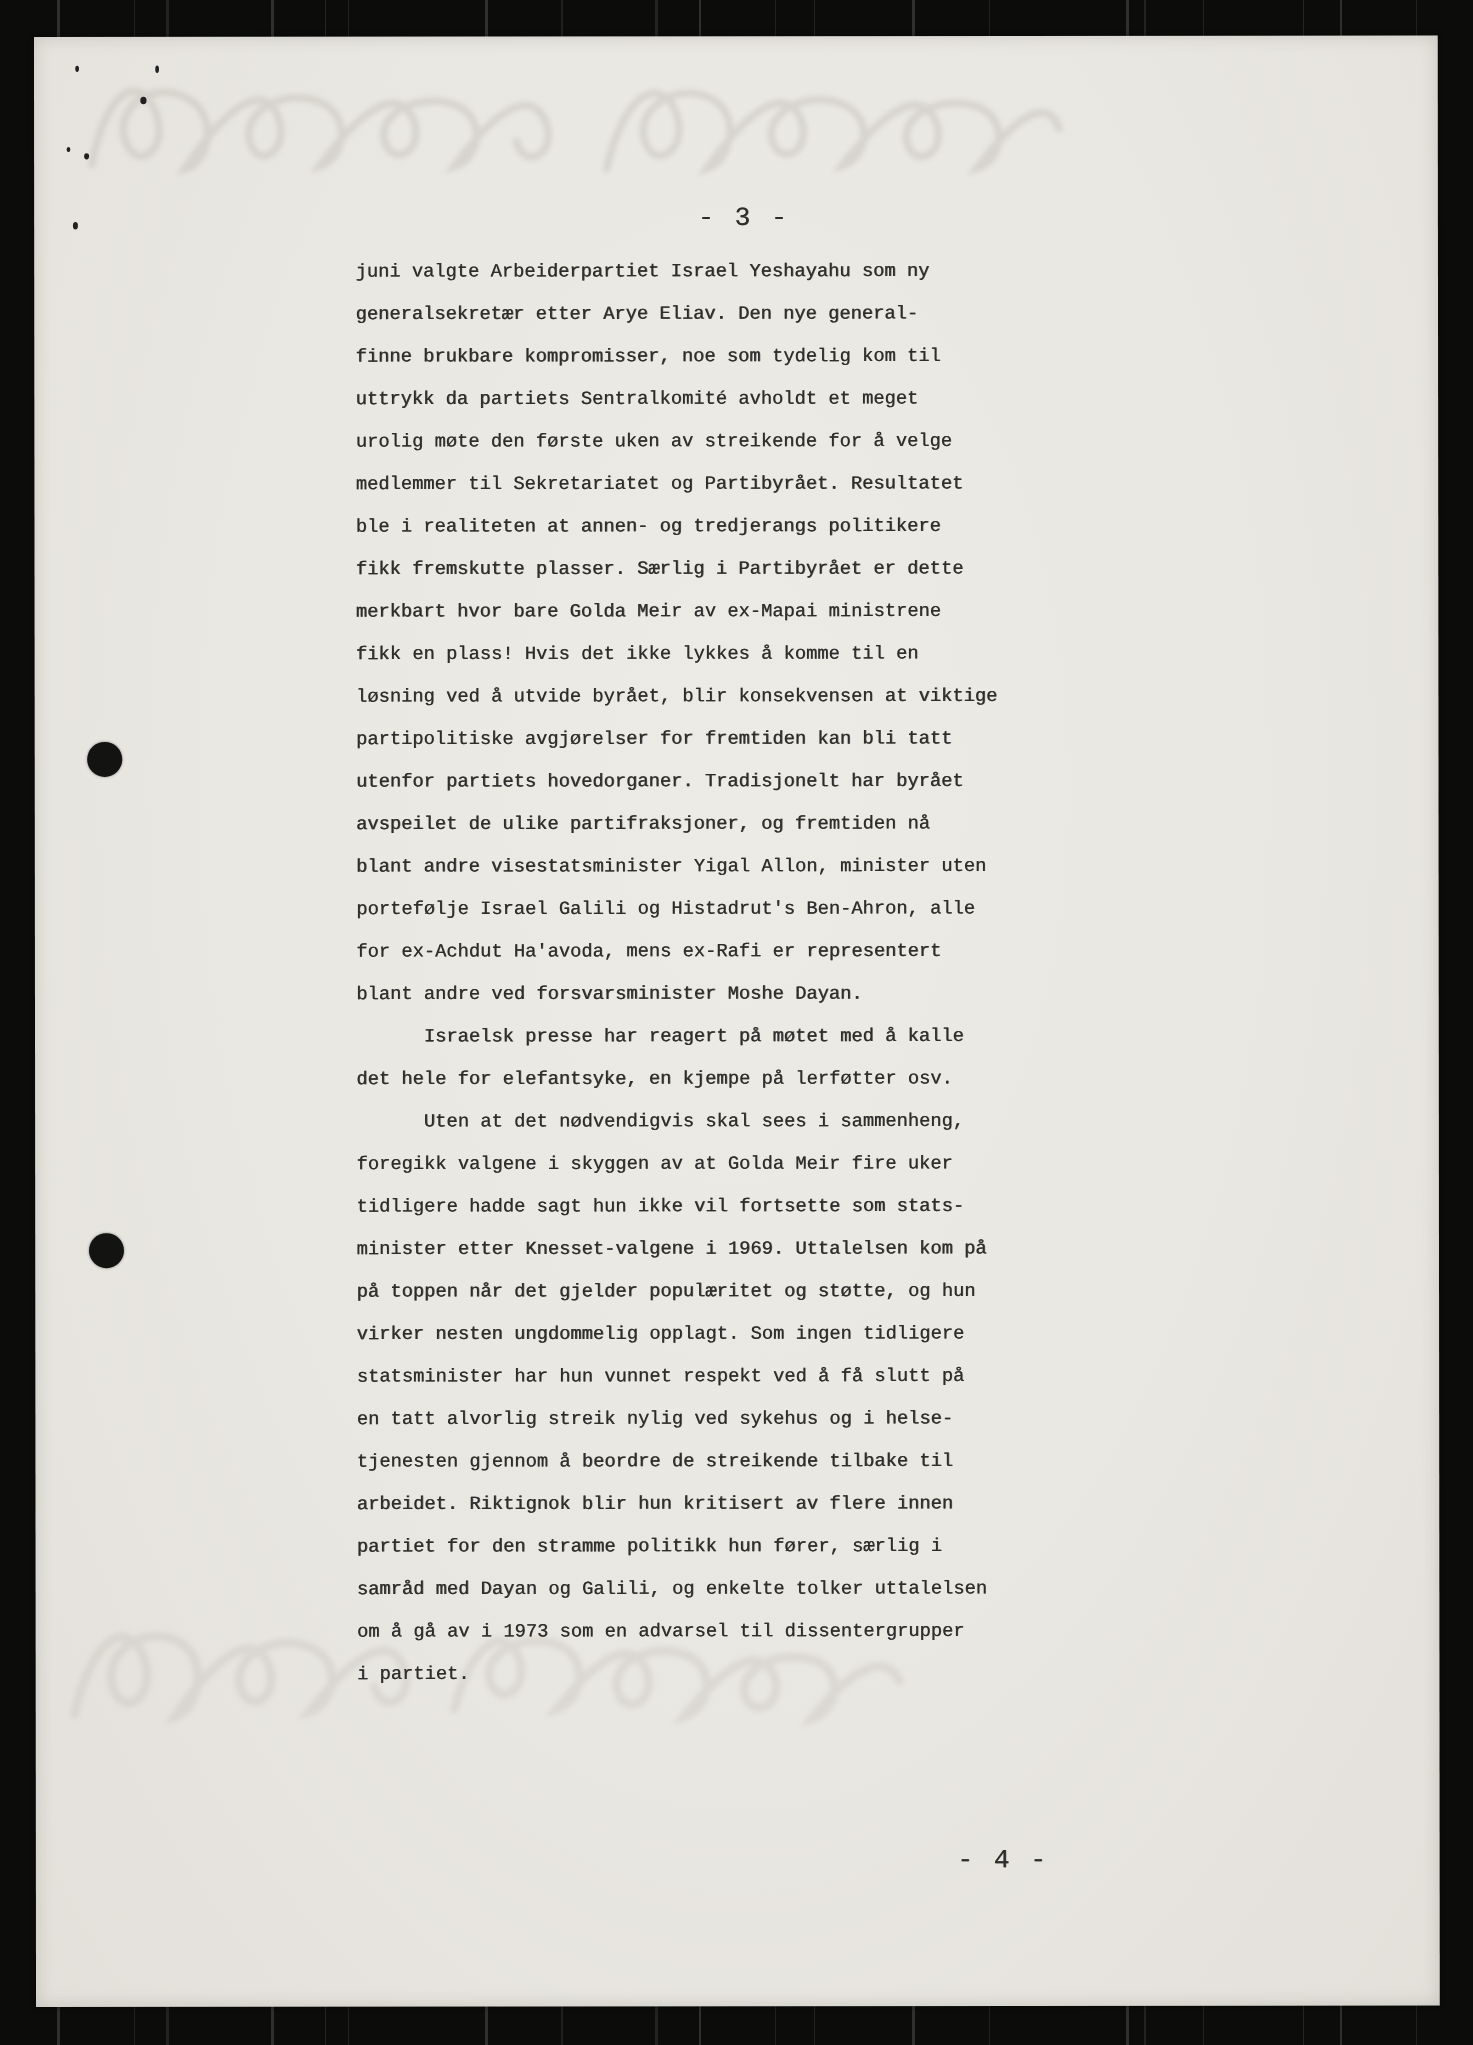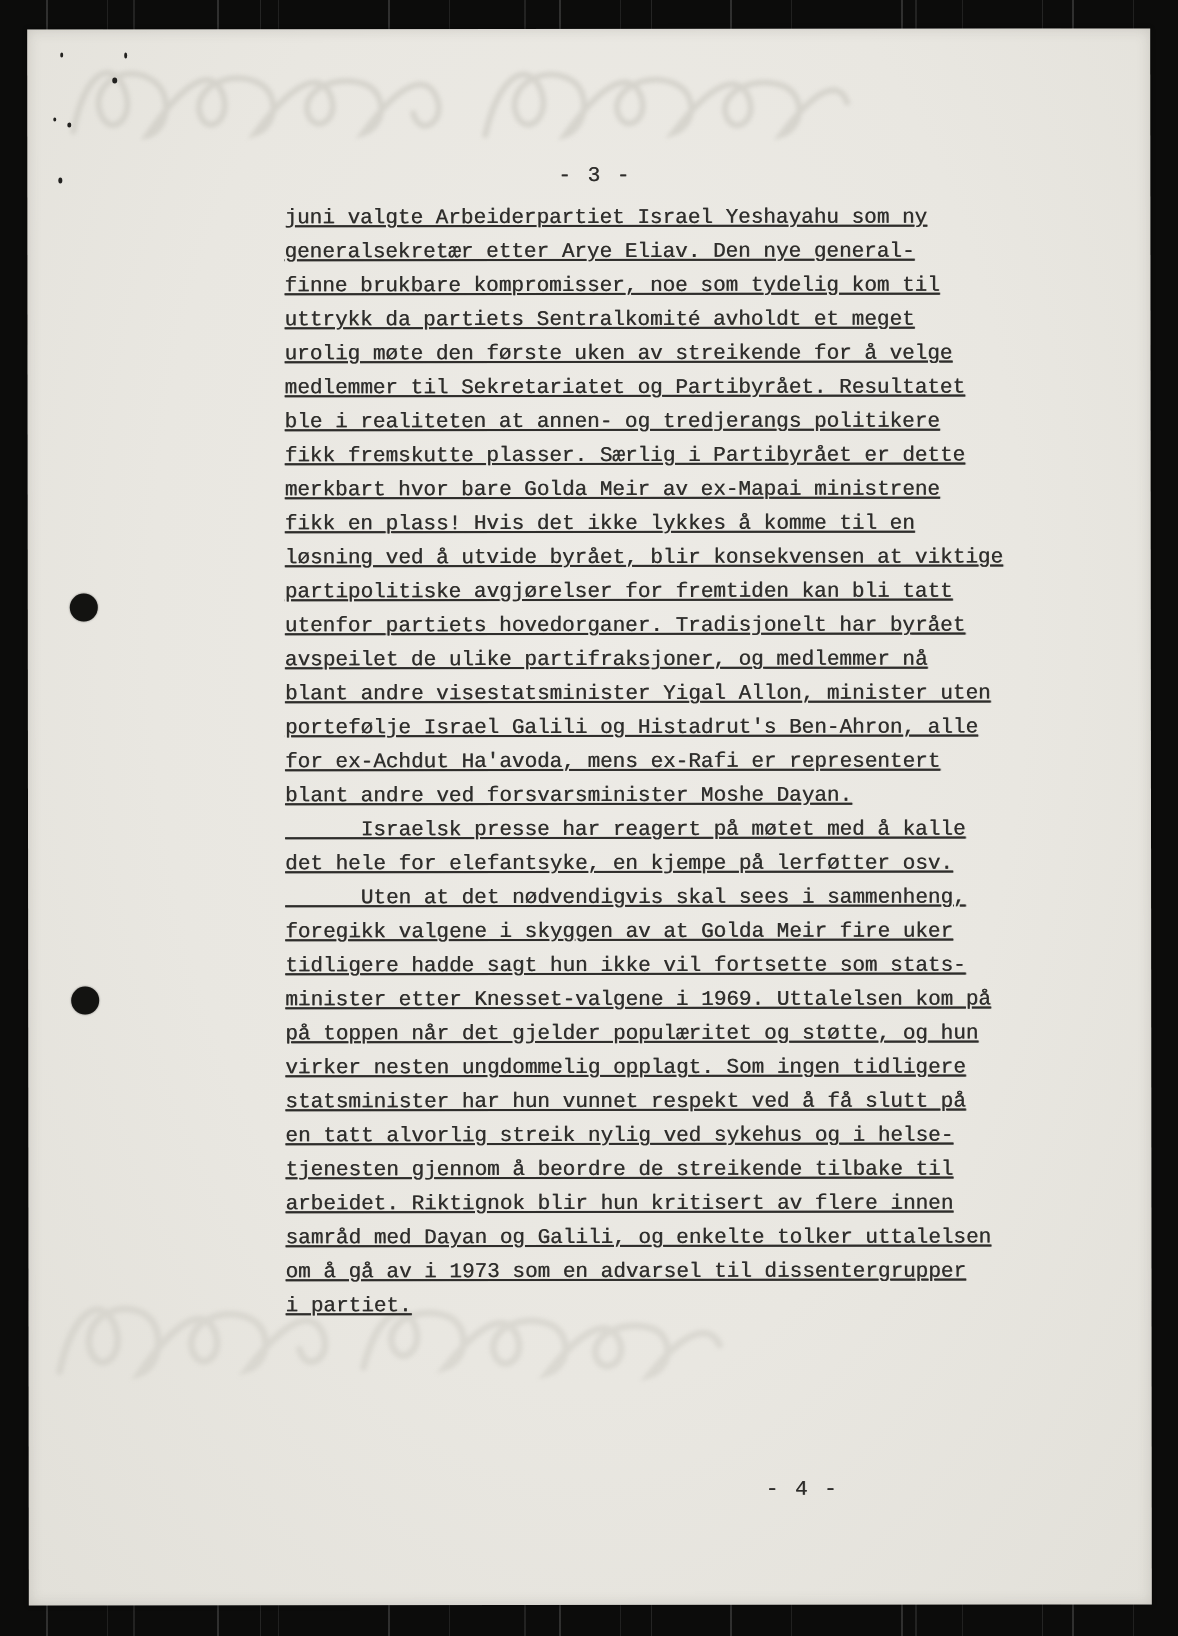--- a/index.html
+++ b/index.html
@@ -39,25 +39,24 @@
     left: 28px; top: 29px;
     width: 1123px; height: 1576px;
     background: radial-gradient(ellipse at 50% 38%, #edebe6 0%, #e9e7e1 55%, #e2e0d9 100%);
     transform: rotate(-0.06deg);
     box-shadow: inset 0 0 14px rgba(70,68,60,0.18), 0 0 4px rgba(0,0,0,0.55);
   }
 
   .typeline {
     white-space: pre;
     font-family: "Liberation Mono", "DejaVu Sans Mono", monospace;
-    font-size: 21px;
+    font-size: 15px;
     line-height: 34px;
     color: #2e2d2b;
     text-shadow: 0.5px 0 0 rgba(46,45,43,0.75);
-    text-decoration: underline;
   }
 
   .body-text {
     position: absolute;
     left: 257px;
     top: 172px;
   }
 
   .page-num {
     position: absolute;
@@ -132,37 +131,38 @@
       <div class="typeline">uttrykk da partiets Sentralkomité avholdt et meget</div>
       <div class="typeline">urolig møte den første uken av streikende for å velge</div>
       <div class="typeline">medlemmer til Sekretariatet og Partibyrået. Resultatet</div>
       <div class="typeline">ble i realiteten at annen- og tredjerangs politikere</div>
       <div class="typeline">fikk fremskutte plasser. Særlig i Partibyrået er dette</div>
       <div class="typeline">merkbart hvor bare Golda Meir av ex-Mapai ministrene</div>
       <div class="typeline">fikk en plass! Hvis det ikke lykkes å komme til en</div>
       <div class="typeline">løsning ved å utvide byrået, blir konsekvensen at viktige</div>
       <div class="typeline">partipolitiske avgjørelser for fremtiden kan bli tatt</div>
       <div class="typeline">utenfor partiets hovedorganer. Tradisjonelt har byrået</div>
-      <div class="typeline">avspeilet de ulike partifraksjoner, og medlemmer nå</div>
+      <div class="typeline">avspeilet de ulike partifraksjoner, og fremtiden nå</div>
       <div class="typeline">blant andre visestatsminister Yigal Allon, minister uten</div>
       <div class="typeline">portefølje Israel Galili og Histadrut's Ben-Ahron, alle</div>
       <div class="typeline">for ex-Achdut Ha'avoda, mens ex-Rafi er representert</div>
       <div class="typeline">blant andre ved forsvarsminister Moshe Dayan.</div>
       <div class="typeline">      Israelsk presse har reagert på møtet med å kalle</div>
       <div class="typeline">det hele for elefantsyke, en kjempe på lerføtter osv.</div>
       <div class="typeline">      Uten at det nødvendigvis skal sees i sammenheng,</div>
       <div class="typeline">foregikk valgene i skyggen av at Golda Meir fire uker</div>
       <div class="typeline">tidligere hadde sagt hun ikke vil fortsette som stats-</div>
       <div class="typeline">minister etter Knesset-valgene i 1969. Uttalelsen kom på</div>
       <div class="typeline">på toppen når det gjelder populæritet og støtte, og hun</div>
       <div class="typeline">virker nesten ungdommelig opplagt. Som ingen tidligere</div>
       <div class="typeline">statsminister har hun vunnet respekt ved å få slutt på</div>
       <div class="typeline">en tatt alvorlig streik nylig ved sykehus og i helse-</div>
       <div class="typeline">tjenesten gjennom å beordre de streikende tilbake til</div>
       <div class="typeline">arbeidet. Riktignok blir hun kritisert av flere innen</div>
+      <div class="typeline">partiet for den stramme politikk hun fører, særlig i</div>
       <div class="typeline">samråd med Dayan og Galili, og enkelte tolker uttalelsen</div>
       <div class="typeline">om å gå av i 1973 som en advarsel til dissentergrupper</div>
       <div class="typeline">i partiet.</div>
     </div>
 
   <div class="page-num bottom">- 4 -</div>
 
   <div class="hole h1"></div>
   <div class="hole h2"></div>
 

